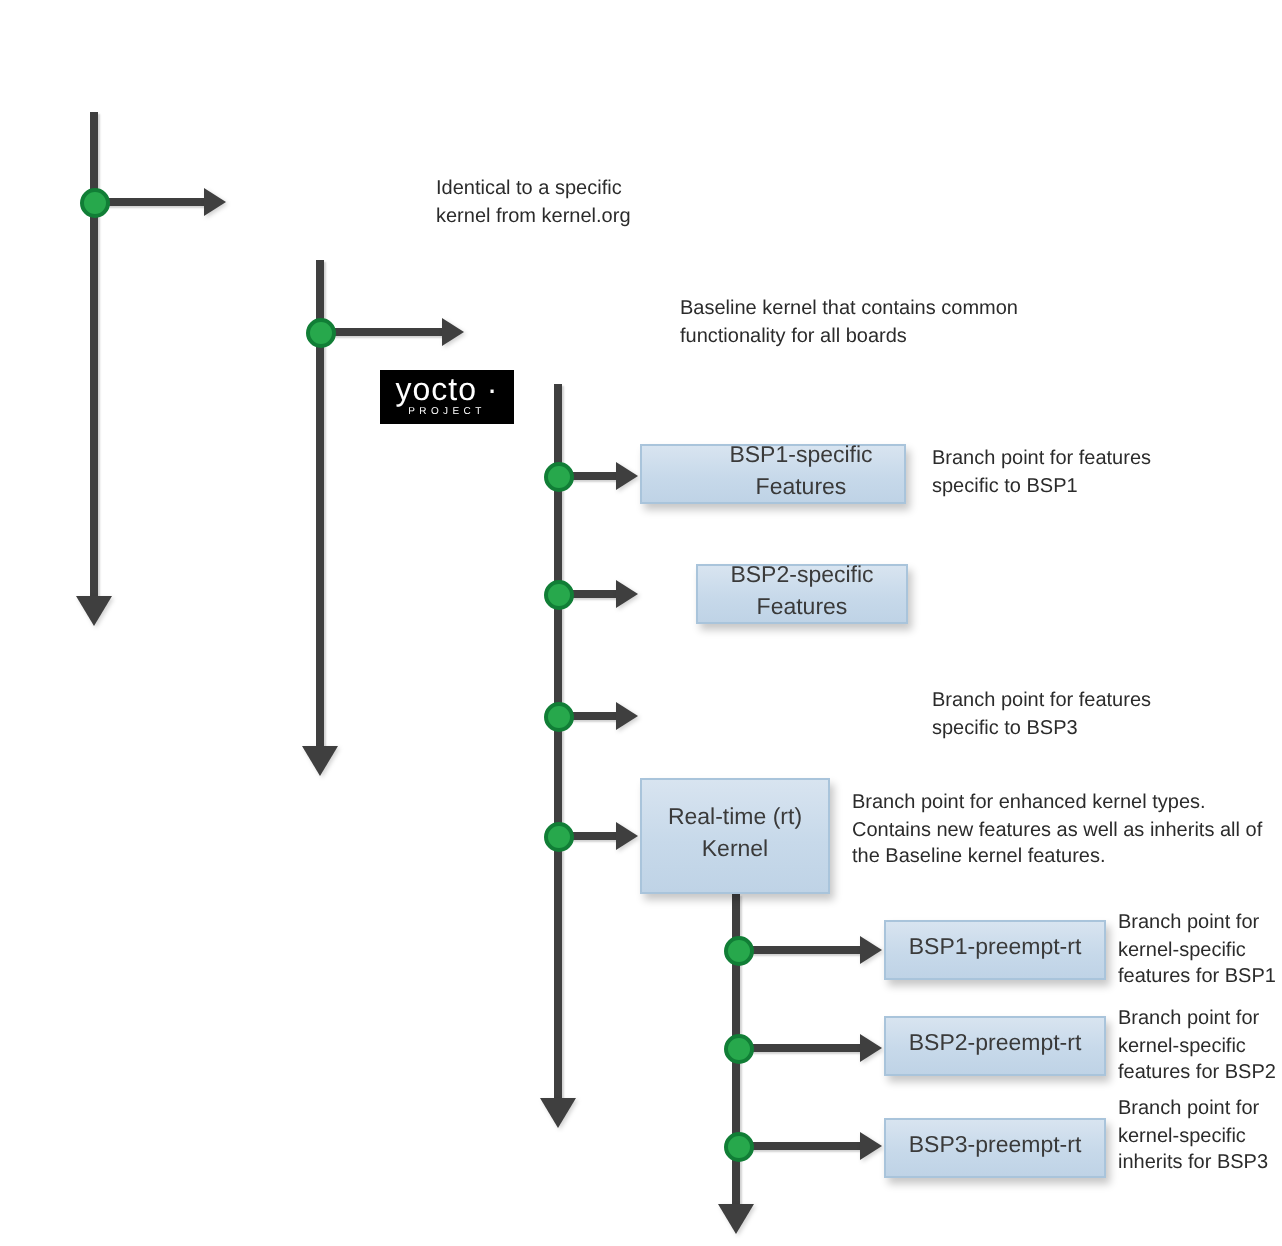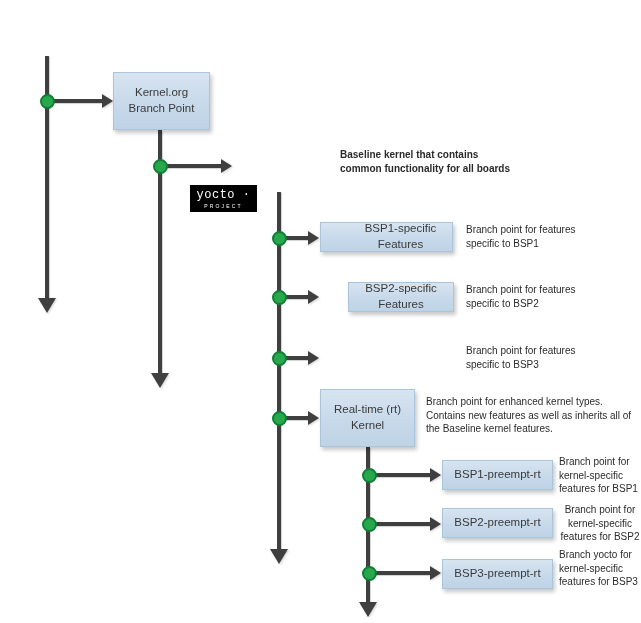--- a/index.html
+++ b/index.html
@@ -55,21 +55,21 @@
   .note {
     position:absolute; font-size:10px; line-height:13.5px; color:#2b2b2b;
   }
   
   .yocto {
     position:absolute; left:190px; top:185px; width:67px; height:27px;
     background:#000000; color:#ffffff; box-sizing:border-box;
     display:flex; flex-direction:column; align-items:center;
     justify-content:center; z-index:6;
   }
-  .yocto-word { font-size:12px; line-height:13px; letter-spacing:0.5px;font-family:Liberation Mono, monospace; }
+  .yocto-word { font-size:16px; line-height:13px; letter-spacing:0.5px; }
   .yocto-sub  { font-size:5px; line-height:6px; letter-spacing:2.2px;
                 margin-top:1px; }
 </style>
 </head>
 <body>
 
 <div class="canvas">
 
   <div class="vline" style="left:45px; top:56px;  height:242px;"></div>
   <div class="vhead" style="left:38px; top:298px;"></div>
@@ -113,35 +113,34 @@
   <div class="dot" style="left:40px;  top:94px;"></div>
   <div class="dot" style="left:153px; top:159px;"></div>
   <div class="dot" style="left:272px; top:231px;"></div>
   <div class="dot" style="left:272px; top:290px;"></div>
   <div class="dot" style="left:272px; top:351px;"></div>
   <div class="dot" style="left:272px; top:411px;"></div>
   <div class="dot" style="left:362px; top:468px;"></div>
   <div class="dot" style="left:362px; top:517px;"></div>
   <div class="dot" style="left:362px; top:566px;"></div>
 
-  <div class="node node-blue" style="left:113px; top:72px;  width:97px;  height:58px; padding:4px;">Kernel.org Branch Point</div>
   <div class="node node-blue" style="left:320px; top:222px; width:133px; height:30px;padding-left:28px;">BSP1-specific Features</div>
   <div class="node node-blue" style="left:320px; top:282px; width:106px; height:30px;margin-left:28px;">BSP2-specific Features</div>
   <div class="node node-blue" style="left:320px; top:389px; width:95px;  height:58px; padding:4px;">Real-time (rt) Kernel</div>
   <div class="node node-blue" style="left:442px; top:460px; width:111px; height:30px;">BSP1-preempt-rt</div>
   <div class="node node-blue" style="left:442px; top:508px; width:111px; height:30px;">BSP2-preempt-rt</div>
   <div class="node node-blue" style="left:442px; top:559px; width:111px; height:30px;">BSP3-preempt-rt</div>
 
   <div class="yocto">
     <div class="yocto-word">yocto ·</div>
     <div class="yocto-sub">PROJECT</div>
   </div>
 
-  <div class="note" style="left:340px; top:148px; width:182px;font-weight:bold;">Baseline kernel that contains common functionality for all boards</div>
+  <div class="note" style="left:218px; top:88px;  width:118px;">Identical to a specific kernel from kernel.org</div>
+  <div class="note" style="left:340px; top:148px; width:182px;">Baseline kernel that contains common functionality for all boards</div>
   <div class="note" style="left:466px; top:223px; width:140px;">Branch point for features specific to BSP1</div>
-  <div class="note" style="left:466px; top:283px; width:140px;">Branch point for features specific to BSP2</div>
   <div class="note" style="left:466px; top:344px; width:140px;">Branch point for features specific to BSP3</div>
   <div class="note" style="left:426px; top:395px; width:218px;">Branch point for enhanced kernel types. Contains new features as well as inherits all of the Baseline kernel features.</div>
   <div class="note" style="left:559px; top:455px; width:82px;">Branch point for kernel-specific features for BSP1</div>
-  <div class="note" style="left:559px; top:503px; width:82px;text-align:center;">Branch point for kernel-specific features for BSP2</div>
-  <div class="note" style="left:559px; top:548px; width:82px;">Branch yocto for kernel-specific features for BSP3</div>
+  <div class="note" style="left:559px; top:503px; width:82px;">Branch point for kernel-specific features for BSP2</div>
+  <div class="note" style="left:559px; top:548px; width:82px;">Branch point for kernel-specific inherits for BSP3</div>
 
 </div>
 
 </body></html>

